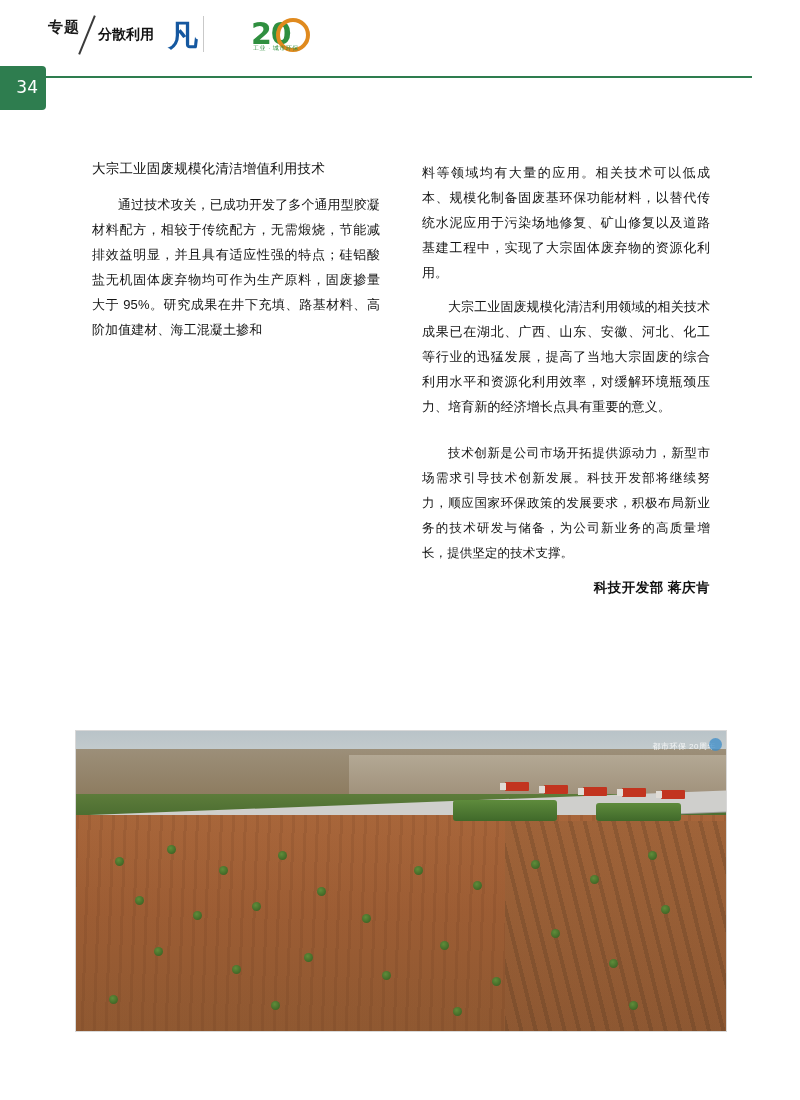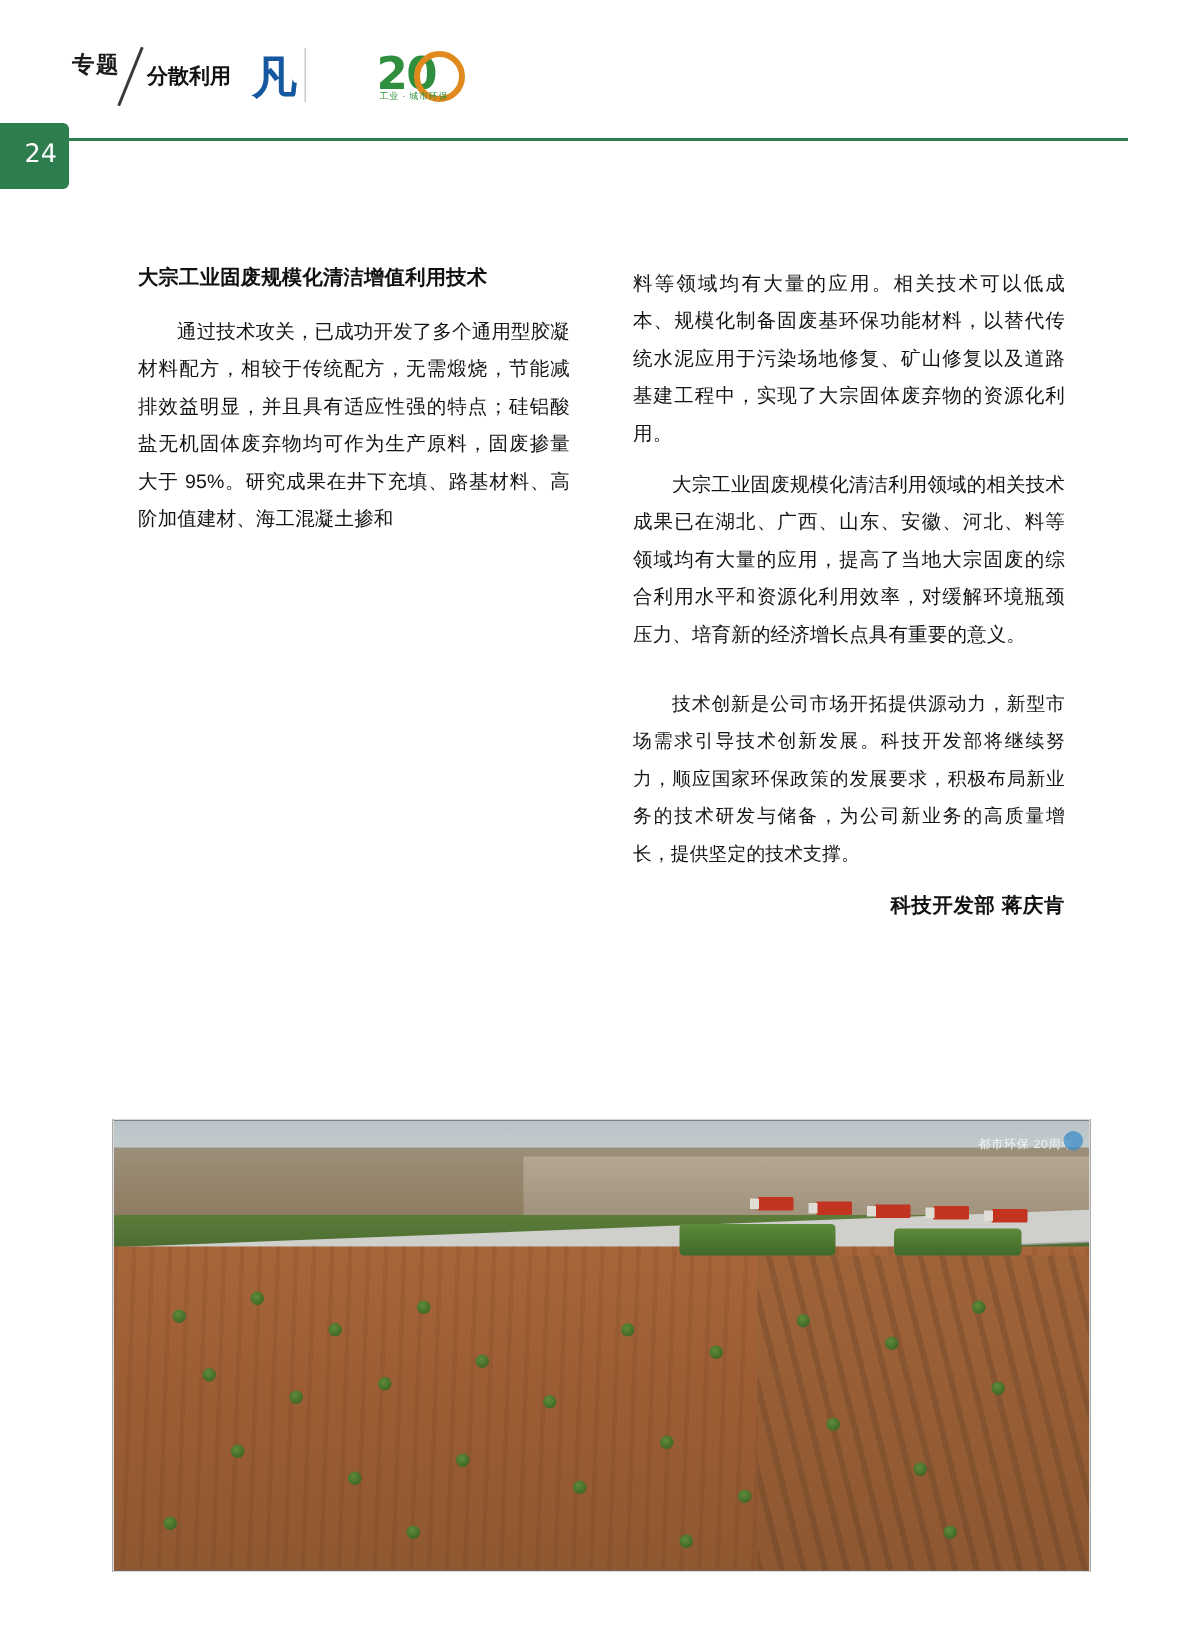--- a/index.html
+++ b/index.html
@@ -10,21 +10,21 @@
     width: 800px;
     height: 1100px;
     background: #ffffff;
     font-family: "Liberation Sans", sans-serif;
     position: relative;
     overflow: hidden;
   }
 
   .page {
     position: absolute;
-    left: 0; top: 16px;
+    left: 0; top: 0;
     width: 800px;
     height: 960px;
     background: #ffffff;
   }
 
   
   .header {
     position: absolute;
     left: 0; top: 0;
     width: 800px;
@@ -133,21 +133,21 @@
   .col {
     position: absolute;
     top: 0;
     width: 288px;
   }
   .col-left { left: 0; }
   .col-right { left: 330px; }
 
   .article-title {
     font-size: 13.5px;
-    font-weight: bold;
+    font-weight: normal;
     color: #111;
     margin: 0 0 14px 0;
     letter-spacing: 0.2px;
   }
 
   p.para {
     margin: 0 0 9px 0;
     font-size: 13px;
     line-height: 25px;
     color: #141414;
@@ -281,35 +281,35 @@
     <div class="header-slash"></div>
     <div class="logo-cn">分散利用</div>
     <div class="logo-mark">凡</div>
     <div class="logo-div"></div>
     <div class="logo-20">
       <div class="num">20</div>
       <div class="ring"></div>
       <div class="sub">工业 · 城市环保</div>
     </div>
     <div class="page-number-box">
-      <div class="pn">24</div>
+      <div class="pn">34</div>
     </div>
     <div class="header-rule"></div>
   </div>
 
   <div class="content">
 
     <div class="col col-left">
       <div class="article-title">大宗工业固废规模化清洁增值利用技术</div>
       <p class="para">通过技术攻关，已成功开发了多个通用型胶凝材料配方，相较于传统配方，无需煅烧，节能减排效益明显，并且具有适应性强的特点；硅铝酸盐无机固体废弃物均可作为生产原料，固废掺量大于 95%。研究成果在井下充填、路基材料、高阶加值建材、海工混凝土掺和</p>
     </div>
 
     <div class="col col-right">
       <p class="para noindent">料等领域均有大量的应用。相关技术可以低成本、规模化制备固废基环保功能材料，以替代传统水泥应用于污染场地修复、矿山修复以及道路基建工程中，实现了大宗固体废弃物的资源化利用。</p>
-      <p class="para">大宗工业固废规模化清洁利用领域的相关技术成果已在湖北、广西、山东、安徽、河北、料等领域均有大量的应用，提高了当地大宗固废的综合利用水平和资源化利用效率，对缓解环境瓶颈压力、培育新的经济增长点具有重要的意义。</p>
+      <p class="para">大宗工业固废规模化清洁利用领域的相关技术成果已在湖北、广西、山东、安徽、河北、化工等行业的迅猛发展，提高了当地大宗固废的综合利用水平和资源化利用效率，对缓解环境瓶颈压力、培育新的经济增长点具有重要的意义。</p>
       <div class="spacer-12"></div>
       <p class="para kaiti">技术创新是公司市场开拓提供源动力，新型市场需求引导技术创新发展。科技开发部将继续努力，顺应国家环保政策的发展要求，积极布局新业务的技术研发与储备，为公司新业务的高质量增长，提供坚定的技术支撑。</p>
       <div class="byline">科技开发部 蒋庆肯</div>
     </div>
 
   </div>
 
   <div class="photo">
     <div class="sky"></div>
     <div class="hill"></div>

